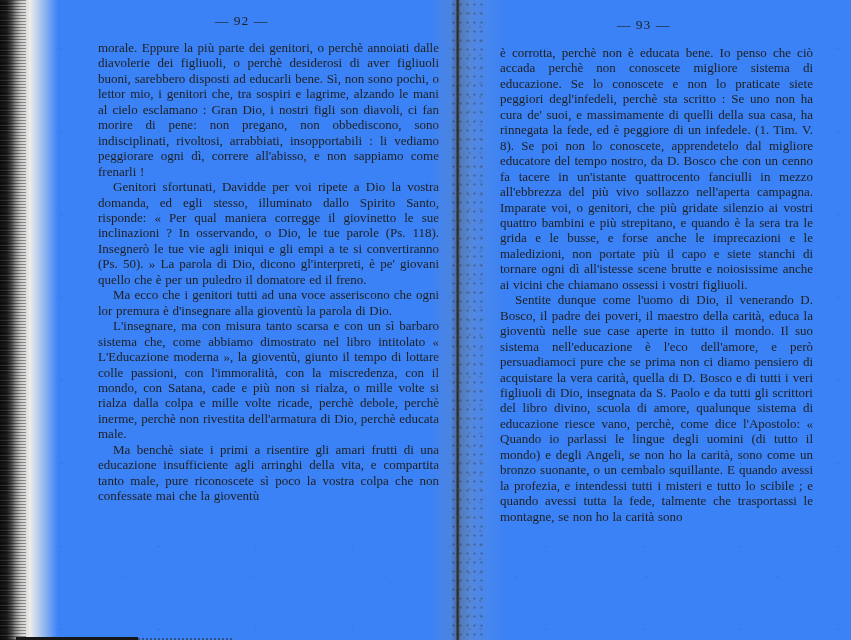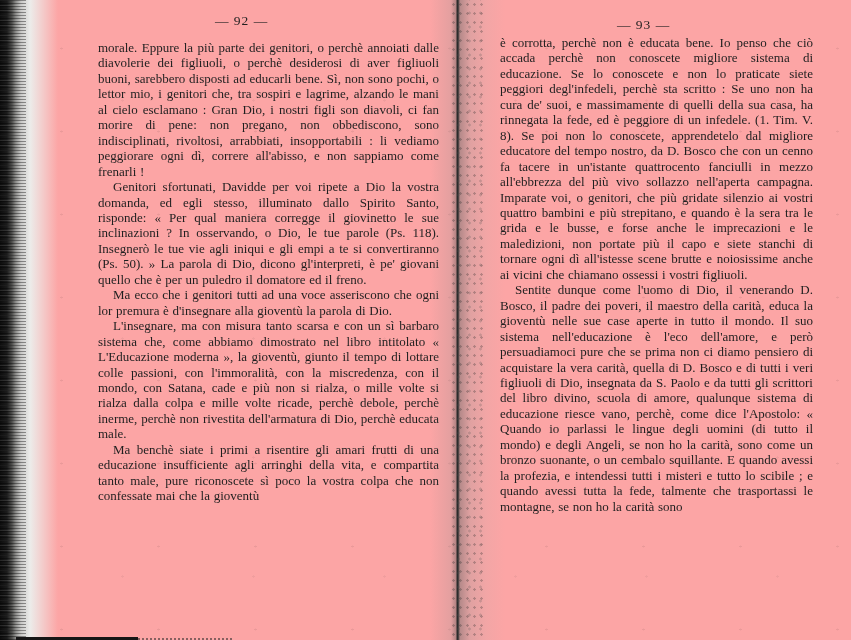--- a/index.html
+++ b/index.html
@@ -1,18 +1,18 @@
 <!DOCTYPE html>
 <html><head>
 <meta charset="utf-8">
 <style>
   html,body { margin:0; padding:0; background:#e9e9e7; }
   .scan {
     position:relative; width:851px; height:640px;
-    background:#fca5a5; overflow:hidden;
+    background:#3b82f6; overflow:hidden;
     font-family:"Liberation Serif","DejaVu Serif",serif;
     color:#1f1f1f;
   }
   
   .scan::before {
     content:""; position:absolute; inset:0; pointer-events:none;
     background-image:
       radial-gradient(rgba(0,0,0,.07) 1px, transparent 1.3px),
       radial-gradient(rgba(0,0,0,.05) 1px, transparent 1.4px);
     background-size:97px 83px, 131px 119px;
@@ -59,21 +59,21 @@
     background:repeating-linear-gradient(to right, rgba(40,40,40,.55) 0 2px, transparent 2px 4px);
   }
   .page { position:absolute; }
   .page-left  { left:98px;  top:12px; width:341px; }
   .page-right { left:500px; top:16px; width:313px; }
   .page-header {
     display:block; text-align:center; font-size:13.5px; line-height:18px;
     margin:0 0 10px 0; letter-spacing:1px;
   }
   .page-left  .page-header { transform:translateX(-27px); }
-  .page-right .page-header { transform:translateX(-13px); margin-bottom:1px; }
+  .page-right .page-header { transform:translateX(-13px); margin-bottom:11px; }
   .para {
     margin:0; text-align:justify; text-indent:15px;
     font-size:13px; line-height:15.45px;
     word-spacing:0.4px;
   }
   .page-right .para { font-size:13px; }
   .para.noindent { text-indent:0; }
 </style>
 </head>
 <body>

